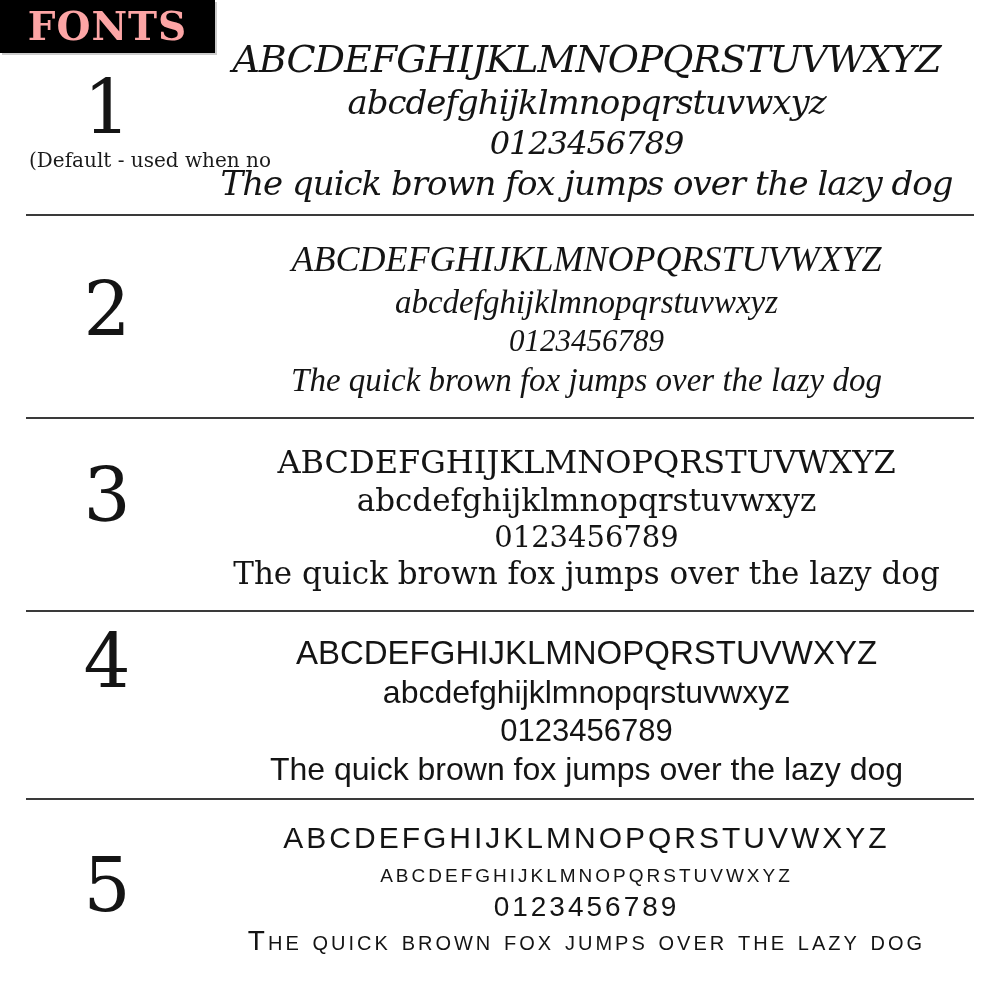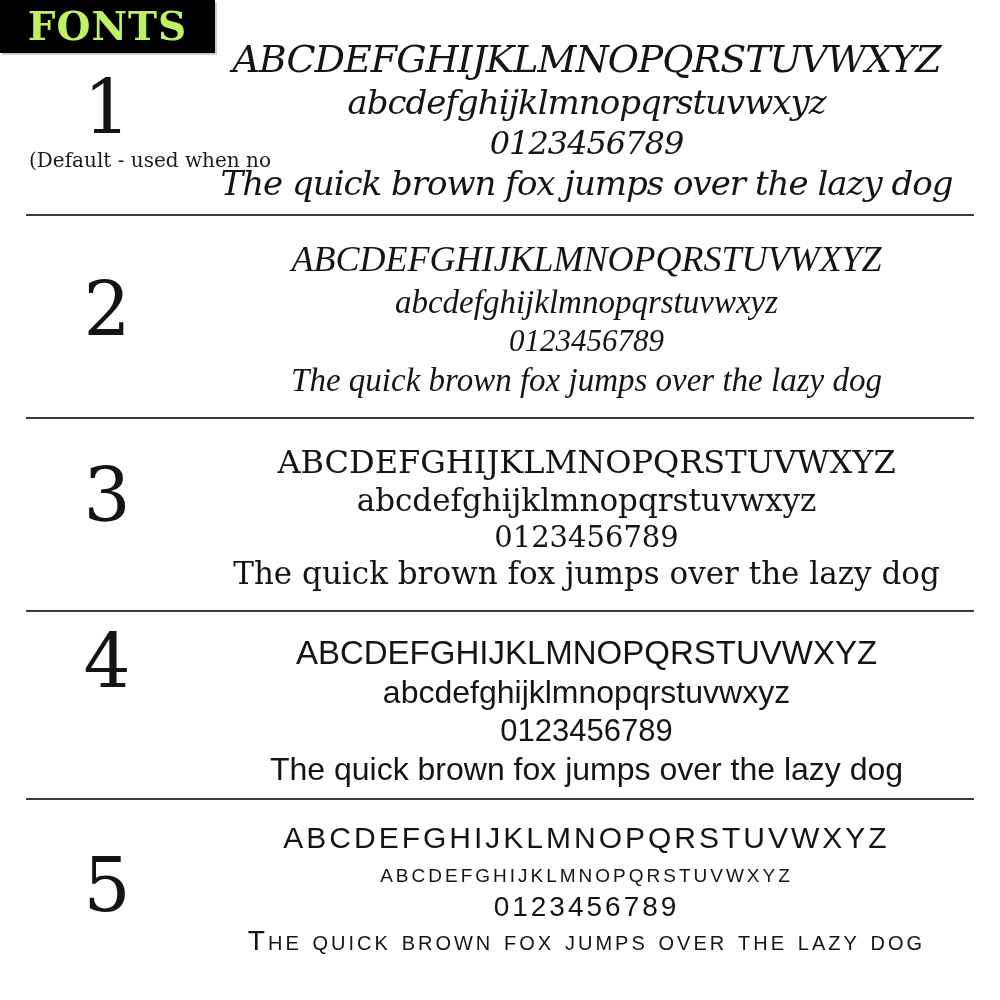--- a/index.html
+++ b/index.html
@@ -18,21 +18,21 @@
     position: absolute;
     left: 0; top: 0;
     width: 215px; height: 53px;
     background: #000000;
     box-shadow: 2px 2px 0 #cccccc;
     display: flex;
     align-items: center;
     justify-content: center;
   }
   .header-box .title {
-    color: #bef264;
+    color: #fca5a5;
     font-family: "DejaVu Serif", serif;
     font-weight: bold;
     font-size: 39px;
     letter-spacing: 1px;
     line-height: 1;
   }
 
   
   .num {
     position: absolute;

